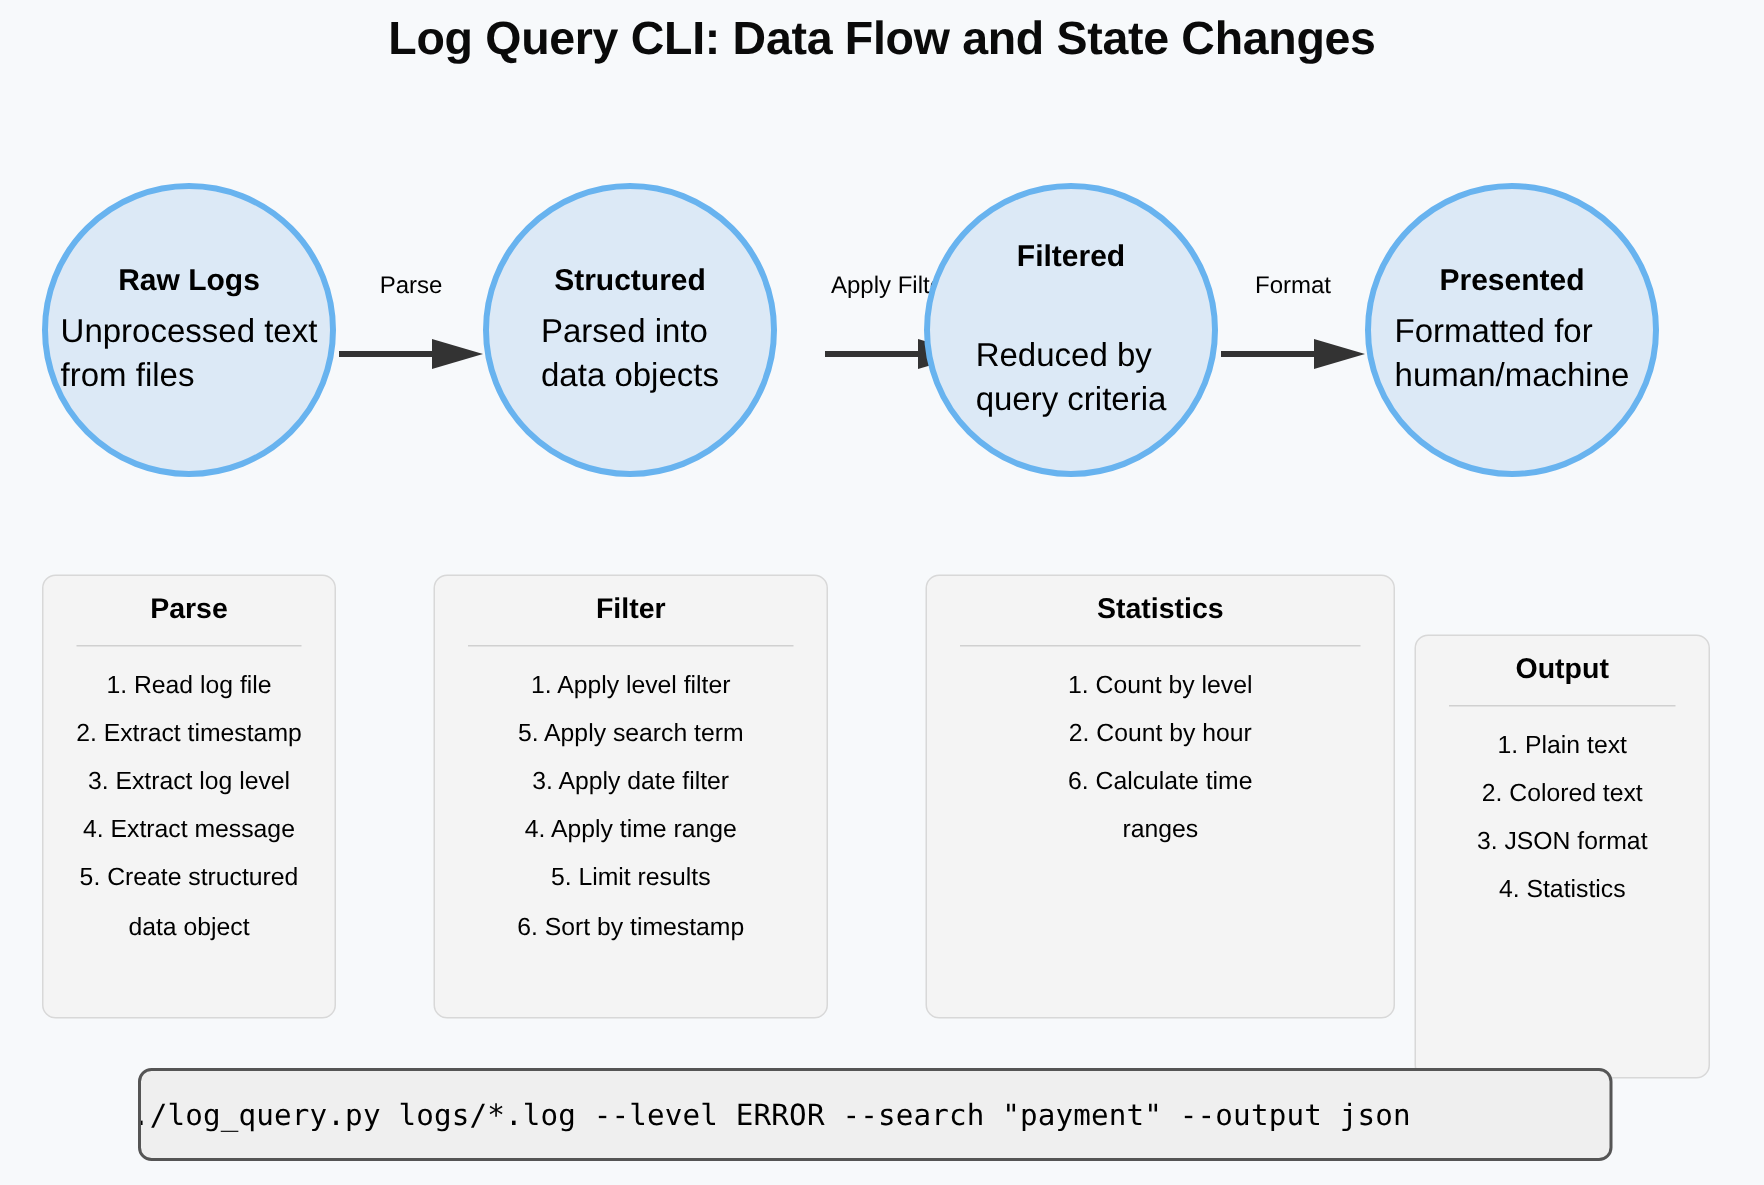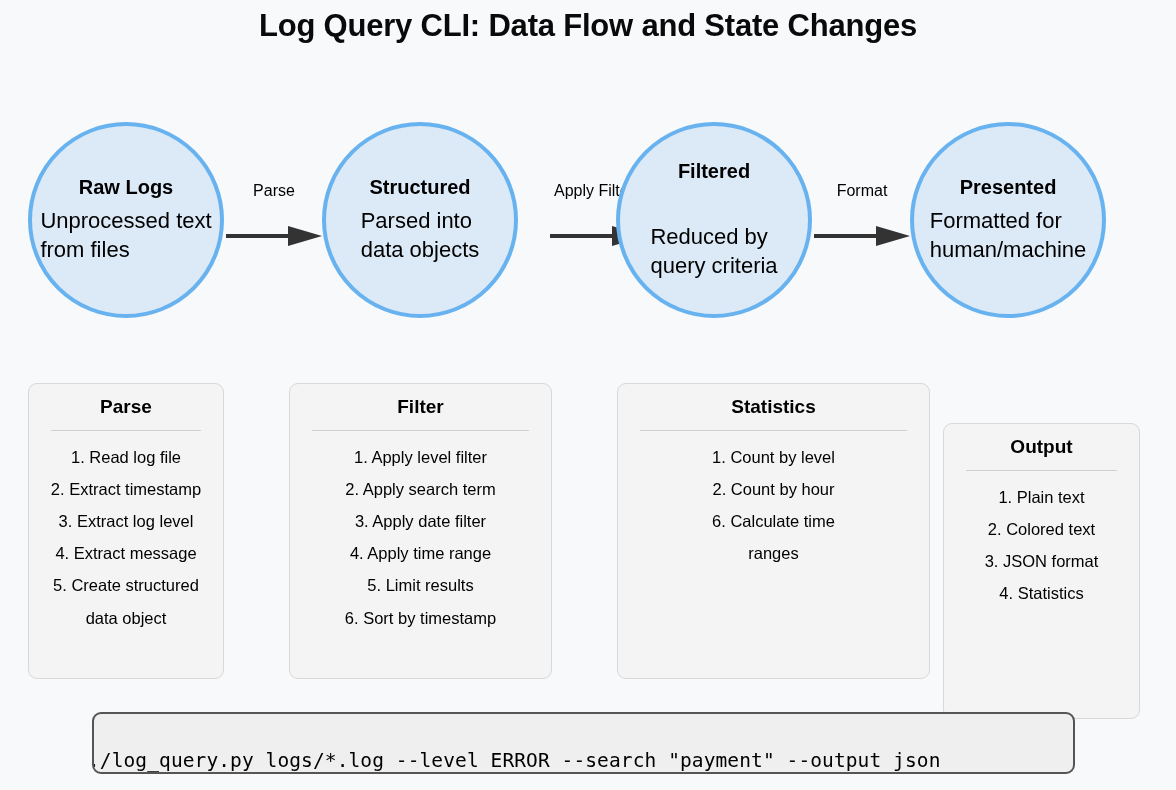--- a/index.html
+++ b/index.html
@@ -150,21 +150,21 @@
     position: absolute;
     left: 92px;
     top: 712px;
     width: 983px;
     height: 62px;
     background: #efefef;
     border: 2px solid #555555;
     border-radius: 9px;
     overflow: hidden;
     display: flex;
-    align-items: flex-end;
+    align-items: center;
   }
   .command-text {
     font-family: "DejaVu Sans Mono", monospace;
     font-size: 19.5px;
     color: #000;
     white-space: nowrap;
     margin-left: -6px;
     letter-spacing: 0.1px;
   }
 </style>
@@ -237,21 +237,21 @@
       <div class="panel-item">3. Extract log level</div>
       <div class="panel-item">4. Extract message</div>
       <div class="panel-item">5. Create structured
 data object</div>
     </div>
 
     <div class="panel panel-1">
       <div class="panel-title">Filter</div>
       <div class="panel-divider"></div>
       <div class="panel-item">1. Apply level filter</div>
-      <div class="panel-item">2. Apply search term</div>
+      <div class="panel-item">5. Apply search term</div>
       <div class="panel-item">3. Apply date filter</div>
       <div class="panel-item">4. Apply time range</div>
       <div class="panel-item">5. Limit results</div>
       <div class="panel-item">6. Sort by timestamp</div>
     </div>
 
     <div class="panel panel-2">
       <div class="panel-title">Statistics</div>
       <div class="panel-divider"></div>
       <div class="panel-item">1. Count by level</div>

